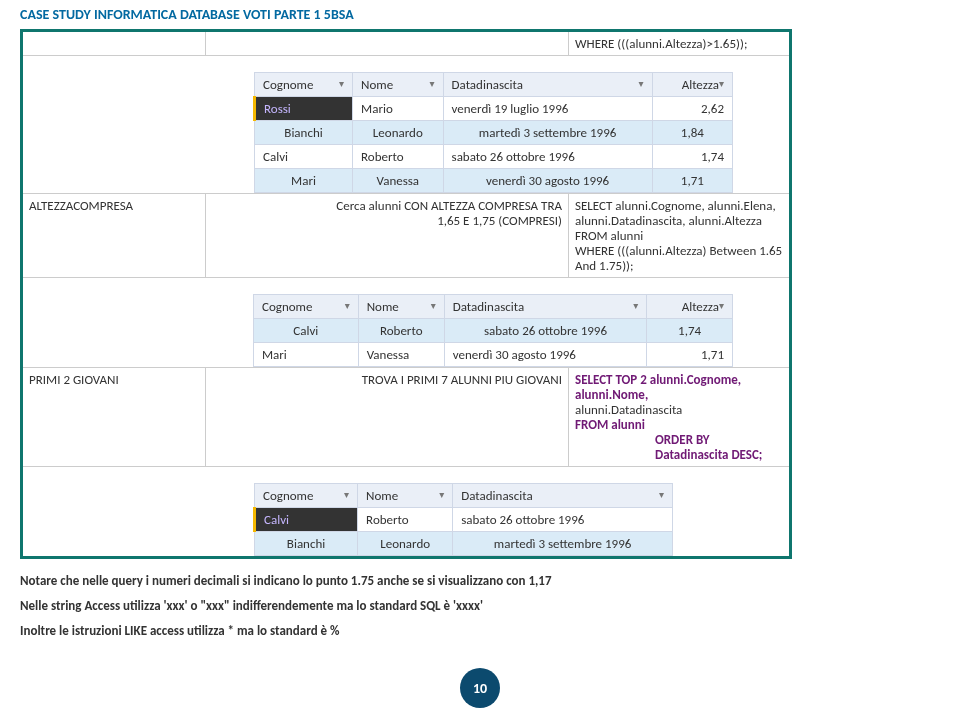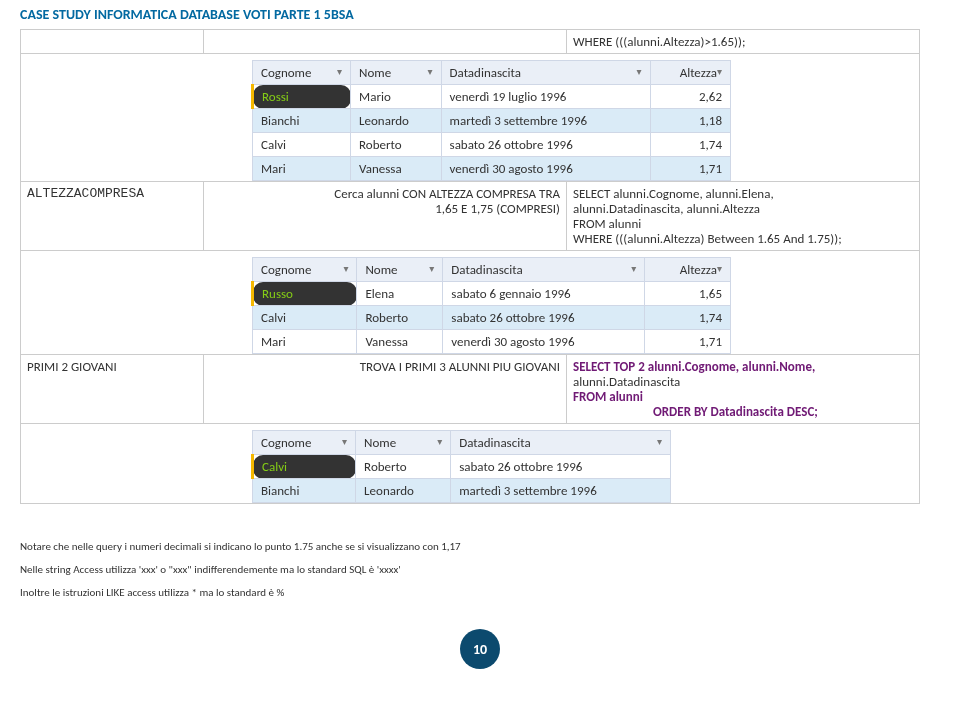--- a/index.html
+++ b/index.html
@@ -15,70 +15,70 @@
     padding: 0 20px 20px 20px;
   }
   .doc-title {
     color: #0369a1;
     font-weight: bold;
     font-size: 14px;
     padding: 6px 0;
   }
   .outer-table {
     border-collapse: collapse;
-    width: 900px;
-    border: 1px solid #0f766e;
+    width: 772px;
+    border: 3px solid #0f766e;
   }
   .outer-table td {
     border: 1px solid #ccc;
     padding: 4px 6px;
     vertical-align: top;
     font-size: 13px;
   }
   .label-col { width: 170px; font-weight: bold; }
   .desc-col { width: 350px; text-align: right; }
   .sql-col  {  }
   .bold-dark { color: #701a75; font-weight: bold; }
 
   .grid {
     border-collapse: collapse;
     width: 480px;
     font-size: 13px;
-    margin-top: 6px;
+    margin-top: 16px;
   }
   .grid th {
     background: #eaeff7;
     border: 1px solid #cfd7e6;
     text-align: left;
     padding: 4px 8px;
     font-weight: normal;
     color: #333;
     position: relative;
   }
   .grid th .arrow {
     float: right;
     color: #777;
     font-size: 10px;
   }
   .grid td {
     border: 1px solid #cfd7e6;
     padding: 4px 8px;
   }
-  .grid tr.even td { background: #daebf7; }
+  .grid tr.even td { background: #daebf7; text-align: center; }
   .grid td.sel {
     background: #333 !important;
-    color: #84cc16;
+    color: #c4b5fd;
     border-left: 3px solid #f5b800;
-    border-radius: 10px;
   }
   .grid td.num, .grid th.num { text-align: right; }
 
   .note {
-    font-size: 11px;
-    margin: 36px 0 8px 0;
+    font-size: 13px;
+    margin: 14px 0 8px 0;
+    font-weight: bold;
   }
   .pagebadge {
     width: 40px;
     height: 40px;
     border-radius: 20px;
     background: #0c4a6e;
     color: #fff;
     font-weight: bold;
     display: flex;
     align-items: center;
@@ -118,42 +118,42 @@
             <tr>
               <td class="sel">Rossi</td>
               <td>Mario</td>
               <td>venerdì 19 luglio 1996</td>
               <td class="num">2,62</td>
             </tr>
             <tr class="even">
               <td>Bianchi</td>
               <td>Leonardo</td>
               <td>martedì 3 settembre 1996</td>
-              <td class="num">1,18</td>
+              <td class="num">1,84</td>
             </tr>
             <tr>
               <td>Calvi</td>
               <td>Roberto</td>
               <td>sabato 26 ottobre 1996</td>
               <td class="num">1,74</td>
             </tr>
             <tr class="even">
               <td>Mari</td>
               <td>Vanessa</td>
               <td>venerdì 30 agosto 1996</td>
               <td class="num">1,71</td>
             </tr>
           </tbody>
               </table>
         </div>
       </td>
     </tr>
 
     <tr>
-      <td class="label-col" style="font-weight:normal;font-family:Liberation Mono, monospace;">ALTEZZACOMPRESA</td>
+      <td class="label-col" style="font-weight:normal;">ALTEZZACOMPRESA</td>
       <td class="desc-col">
         <span>Cerca alunni CON ALTEZZA COMPRESA TRA</span><br>
         <span>1,65 E 1,75 (COMPRESI)</span>
       </td>
       <td class="sql-col right-cell-sql">
         <span> SELECT alunni.Cognome, alunni.Elena,</span><br>
         <span>alunni.Datadinascita, alunni.Altezza</span><br>
         <span>FROM alunni</span><br>
         <span>WHERE (((alunni.Altezza) Between 1.65 And 1.75));</span>
       </td>
@@ -163,47 +163,41 @@
       <td colspan="3" class="img-td">
         <div style="padding-left:230px;">
           <table class="grid">
             <tbody>
                   <tr>
               <th><span>Cognome</span><span class="arrow">▾</span></th>
               <th><span>Nome</span><span class="arrow">▾</span></th>
               <th><span>Datadinascita</span><span class="arrow">▾</span></th>
               <th class="num"><span>Altezza</span><span class="arrow">▾</span></th>
             </tr>
-            <tr>
-              <td class="sel">Russo</td>
-              <td>Elena</td>
-              <td>sabato 6 gennaio 1996</td>
-              <td class="num">1,65</td>
-            </tr>
             <tr class="even">
               <td>Calvi</td>
               <td>Roberto</td>
               <td>sabato 26 ottobre 1996</td>
               <td class="num">1,74</td>
             </tr>
             <tr>
               <td>Mari</td>
               <td>Vanessa</td>
               <td>venerdì 30 agosto 1996</td>
               <td class="num">1,71</td>
             </tr>
           </tbody>
               </table>
         </div>
       </td>
     </tr>
 
     <tr>
       <td class="label-col" style="font-weight:normal;">PRIMI 2 GIOVANI</td>
-      <td class="desc-col">TROVA I PRIMI 3 ALUNNI PIU GIOVANI</td>
+      <td class="desc-col">TROVA I PRIMI 7 ALUNNI PIU GIOVANI</td>
       <td class="sql-col right-cell-sql">
         <span class="bold-dark">SELECT TOP 2 alunni.Cognome, alunni.Nome,</span><br>
         <span>alunni.Datadinascita</span><br>
         <span class="bold-dark">FROM alunni</span><br>
         <span class="bold-dark" style="padding-left:80px; display:inline-block;">ORDER BY Datadinascita DESC;</span>
       </td>
     </tr>
 
     <tr>
       <td colspan="3" class="img-td">

